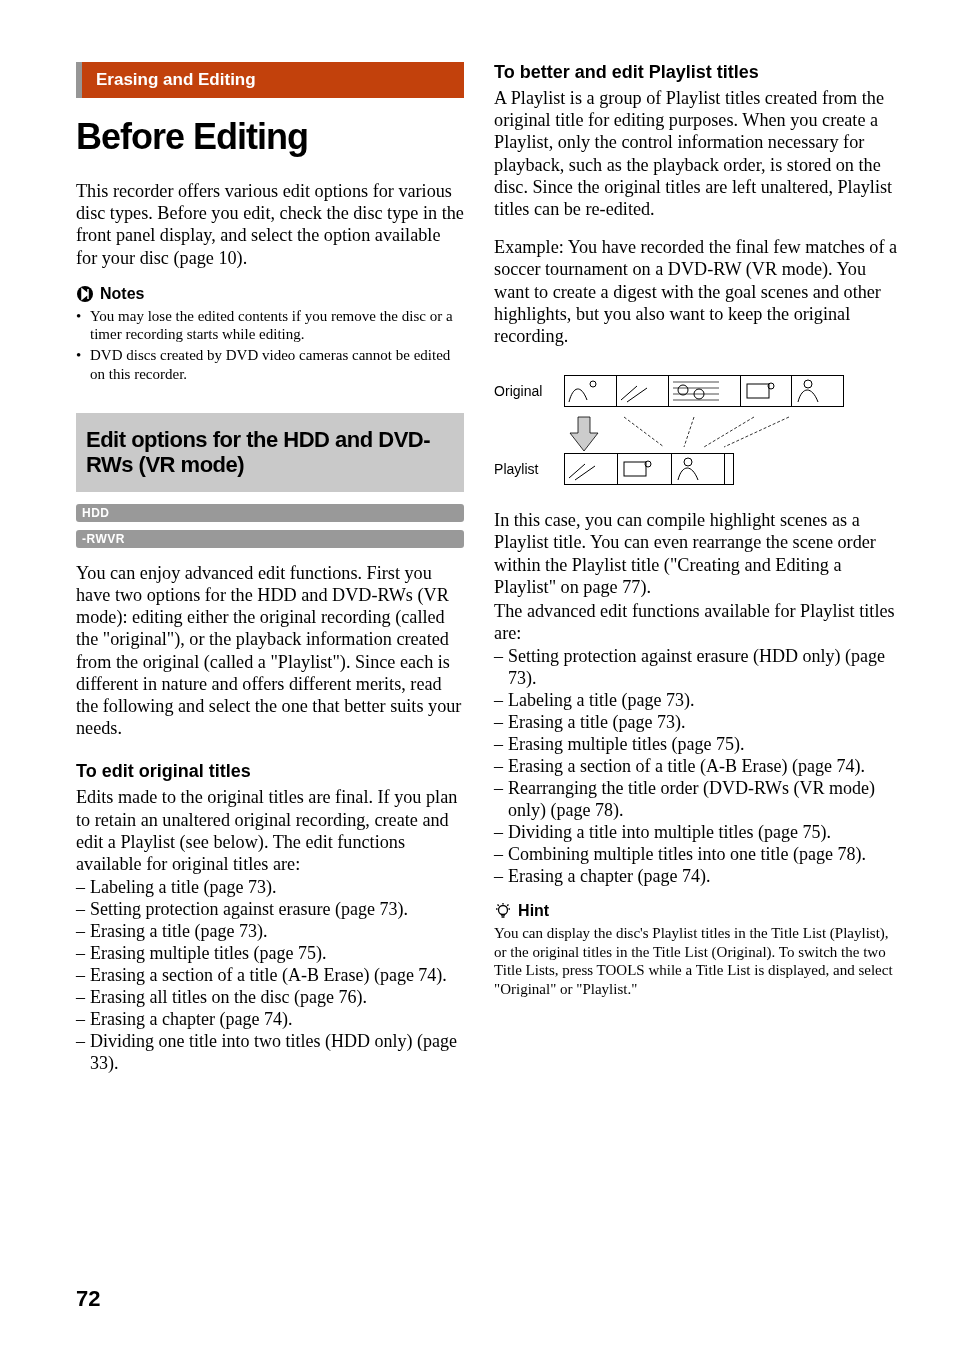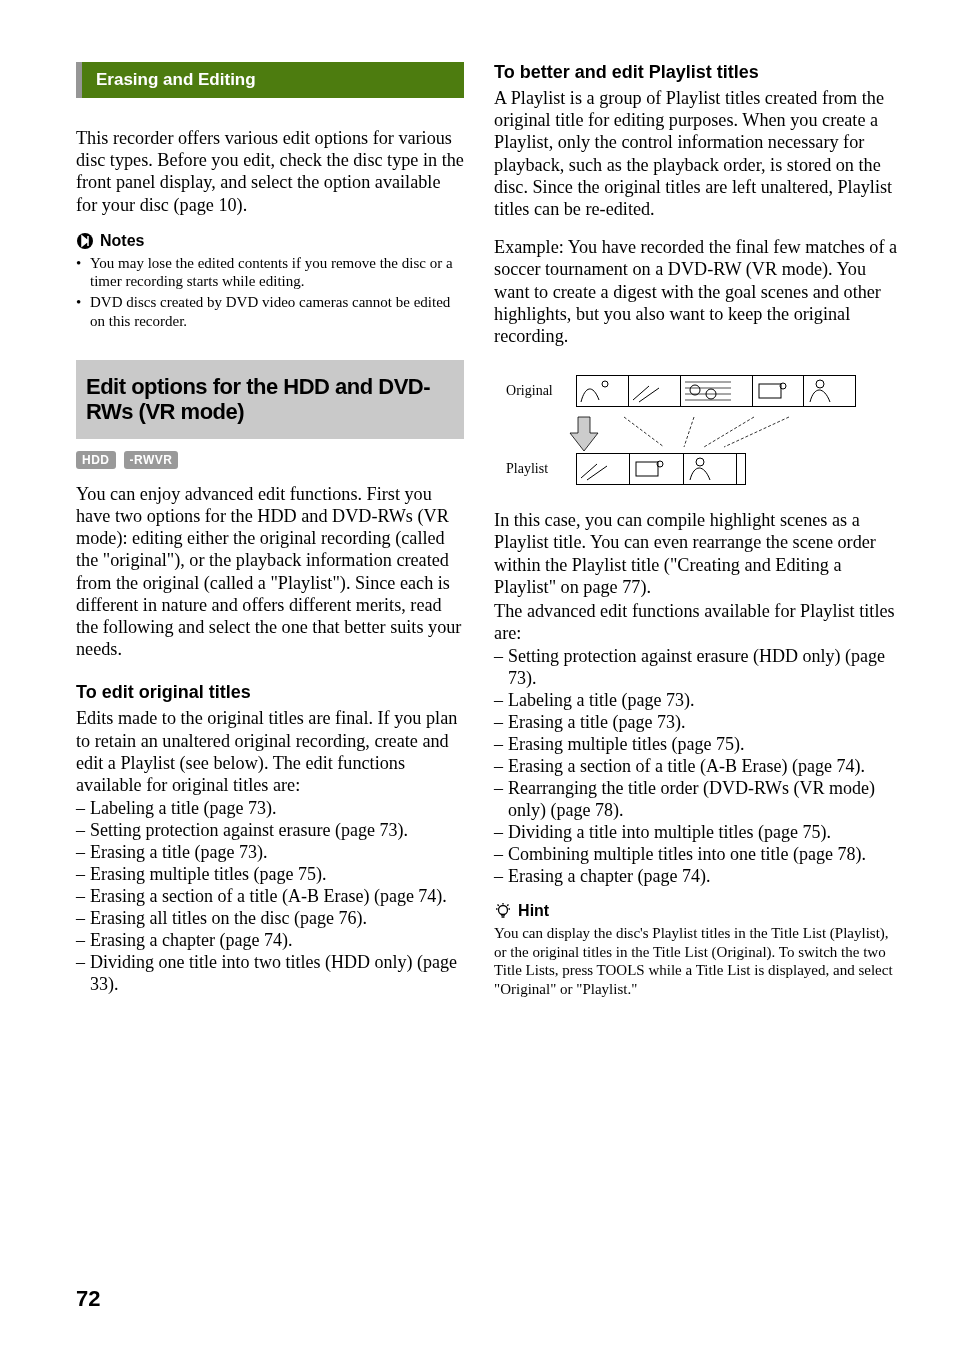--- a/index.html
+++ b/index.html
@@ -18,27 +18,27 @@
   }
   .col {
     width: 48%;
     display: flex;
     flex-direction: column;
   }
   .left-col { width: 49%; }
   .right-col { width: 51%; }
 
   .section-banner {
-    background: #4d7c0f;
+    background: #c2410c;
     color: #fff;
     padding: 8px 10px 8px 14px;
     font-family: Arial, Helvetica, sans-serif;
     font-weight: bold;
     font-size: 17px;
-    margin-bottom: 29px;
+    margin-bottom: 18px;
     border-left: 6px solid #969696;
   }
   .main-title {
     font-family: Arial, Helvetica, sans-serif;
     font-weight: 900;
     font-size: 36px;
     letter-spacing: -1px;
     margin-bottom: 22px;
   }
   .body-text {
@@ -77,20 +77,21 @@
     font-size: 22px;
     line-height: 1.15;
     margin-bottom: 12px;
     letter-spacing: -0.5px;
     margin-top: 8px;
   }
   .media-badges {
     display: flex;
     gap: 8px;
     margin-bottom: 14px;
+    flex-direction: column;
   }
   .badge {
     display: inline-block;
     height: 18px;
     border-radius: 3px;
     font-family: Arial, Helvetica, sans-serif;
     font-weight: bold;
     font-size: 12px;
     line-height: 18px;
     padding: 0 6px;
@@ -129,24 +130,23 @@
   .diagram {
     margin: 12px 0 18px 0;
   }
   .diag-row {
     display: flex;
     align-items: center;
     gap: 14px;
     margin-bottom: 6px;
   }
   .diag-label {
-    font-family: Liberation Serif, serif;
+    font-family: Liberation Sans, sans-serif;
     font-size: 14px;
     width: 56px;
-    margin-left: 12px;
   }
   .diag-box {
     width: 280px;
     height: 32px;
     border: 1.5px solid #000;
     display: flex;
   }
   .diag-cell {
     border-right: 1px solid #000;
     flex: 1;
@@ -161,20 +161,21 @@
     align-items: center;
   }
 </style>
 </head>
 <body>
 
 <div class="page">
 
   <div class="col left-col">
     <div class="section-banner">Erasing and Editing</div>
+    <div class="main-title">Before Editing</div>
     <div class="body-text">This recorder offers various edit options for various disc types. Before you edit, check the disc type in the front panel display, and select the option available for your disc (page 10).</div>
 
     <div class="notes-head">
       <span class="notes-icon">
         <svg viewBox="0 0 18 18" width="18" height="18">
             <circle cx="9" cy="9" r="8" fill="#000"></circle>
             <path d="M6 4 L12 9 L6 14 Z M12 4 L12 14" fill="#fff" stroke="#fff" stroke-width="1.5"></path>
           </svg>
       </span>
       <span>Notes</span>

